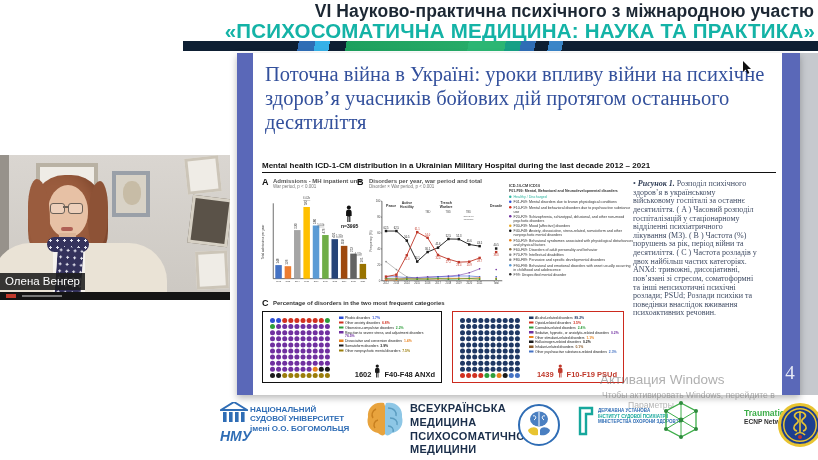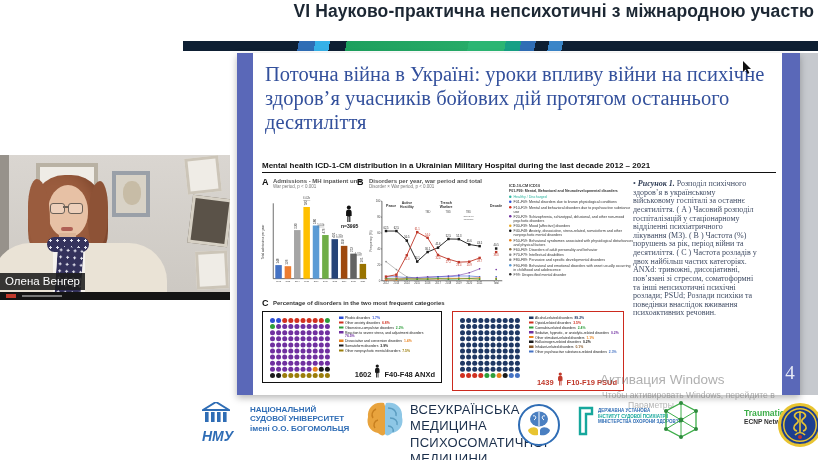--- a/index.html
+++ b/index.html
@@ -69,32 +69,33 @@
 
   
   .wm1{left:600px;top:372px;font-size:13.5px;color:rgba(110,110,110,.55);}
   .wm2{left:602px;top:390px;font-size:8.6px;color:rgba(110,110,110,.55);}
   .wm3{left:628px;top:400px;font-size:8.6px;color:rgba(110,110,110,.5);z-index:5;}
 
   
   .footer{left:0;top:392px;width:818px;height:68px;z-index:6;}
   .nmu-txt{font-size:8px;font-weight:bold;color:#2f6db5;line-height:1.18;}
   .nmu-abbr{font-size:14px;font-weight:bold;font-style:italic;color:#2f6db5;}
-  .assoc-txt{font-size:13px;font-weight:normal;color:#1a2e4a;line-height:1.25;letter-spacing:.3px;}
+  .assoc-txt{font-size:11px;font-weight:bold;color:#1a2e4a;line-height:1.25;letter-spacing:.3px;}
   .inst-txt{font-size:9px;font-weight:bold;color:#16a79c;line-height:1.2;}
   .ecnp1{font-size:8.6px;font-weight:bold;color:#3dae49;}
   .ecnp2{font-size:6.6px;font-weight:bold;color:#333;}
   .circ{border-radius:50%;box-sizing:border-box;}
 </style>
 </head>
 <body>
 
 <div id="stage">
 
-  <div class="abs hdr1">VI Науково-практична непсихотичні з міжнародною участю</div>
+  <div class="abs hdr1">VI Науково-практична психічного з міжнародною участю</div>
+  <div class="abs hdr2">«ПСИХОСОМАТИЧНА МЕДИЦИНА: НАУКА ТА ПРАКТИКА»</div>
   <div class="abs stripe"></div>
 
   <div class="abs webcam">
     <div class="abs wc-sliver"></div>
     <div class="abs frame" style="left:36px;top:8px;width:62px;height:52px;border:4px solid #b9b2a4;"></div>
     <div class="abs frame" style="left:112px;top:16px;width:38px;height:46px;border:4px solid #9aa0a8;background:#d8d2c6;">
       <div class="abs" style="left:7px;top:6px;width:18px;height:24px;background:#c3b79e;border-radius:45%;opacity:.8;"></div>
     </div>
     <div class="abs frame" style="left:186px;top:2px;width:34px;height:36px;border:3px solid #ccc5b8;transform:rotate(-6deg);"></div>
     <div class="abs frame" style="left:190px;top:42px;width:40px;height:48px;border:3px solid #d6d0c4;background:#5a5248;transform:rotate(7deg);"></div>
@@ -547,21 +548,21 @@
           <span>1602</span>
           <svg width="9" height="15" viewBox="0 0 10 16">
             <g transform="translate(0,0) scale(0.95)" fill="#1a1a1a">
               <circle cx="5" cy="2" r="1.9"></circle>
               <path d="M5 4 C6.8 4 7.6 5 7.6 6.6 L7.6 10 L6.4 10 L6.4 15.5 L5.4 15.5 L5.4 10.5 L4.6 10.5 L4.6 15.5 L3.6 15.5 L3.6 10 L2.4 10 L2.4 6.6 C2.4 5 3.2 4 5 4 Z"></path>
             </g>
           </svg>
           <span>F40-F48 ANXd</span>
         </div>
       </div>
-    <div class="abs wbox" id="waffle-2" style="left:215px;top:258px;width:172px;height:80px;border:1.5px solid #cc2a1e;">
+    <div class="abs wbox" id="waffle-2" style="left:215px;top:258px;width:172px;height:72px;border:1.5px solid #cc2a1e;">
         <svg width="66" height="66" viewBox="0 0 66 66" style="position: absolute; left: 4px; top: 3px;">
           <circle cx="5.5" cy="5.5" r="2.5" fill="#1f3864"></circle>
           <circle cx="11.6" cy="5.5" r="2.5" fill="#1f3864"></circle>
           <circle cx="17.7" cy="5.5" r="2.5" fill="#1f3864"></circle>
           <circle cx="23.799999999999997" cy="5.5" r="2.5" fill="#1f3864"></circle>
           <circle cx="29.9" cy="5.5" r="2.5" fill="#1f3864"></circle>
           <circle cx="36" cy="5.5" r="2.5" fill="#1f3864"></circle>
           <circle cx="42.099999999999994" cy="5.5" r="2.5" fill="#1f3864"></circle>
           <circle cx="48.199999999999996" cy="5.5" r="2.5" fill="#1f3864"></circle>
           <circle cx="54.3" cy="5.5" r="2.5" fill="#1f3864"></circle>
@@ -709,21 +710,21 @@
   </div>
 
   <div class="abs pagenum">4</div>
 
   <div class="abs wm1">Активация Windows</div>
   <div class="abs wm2">Чтобы активировать Windows, перейдите в</div>
   <div class="abs wm3">Параметры</div>
 
   <div class="abs footer">
 
-    <div class="abs" style="left:202px;top:10px;width:30px;">
+    <div class="abs" style="left:220px;top:10px;width:30px;">
       <svg width="28" height="22" viewBox="0 0 28 22">
         <polygon points="14,0 27,8 1,8" fill="none" stroke="#2f6db5" stroke-width="2"></polygon>
         <rect x="3" y="10" width="3.6" height="10" fill="#2f6db5"></rect>
         <rect x="9" y="10" width="3.6" height="10" fill="#2f6db5"></rect>
         <rect x="15" y="10" width="3.6" height="10" fill="#2f6db5"></rect>
         <rect x="21" y="10" width="3.6" height="10" fill="#2f6db5"></rect>
       </svg>
       <div class="nmu-abbr">НМУ</div>
     </div>
     <div class="abs" style="left:250px;top:13px;">

